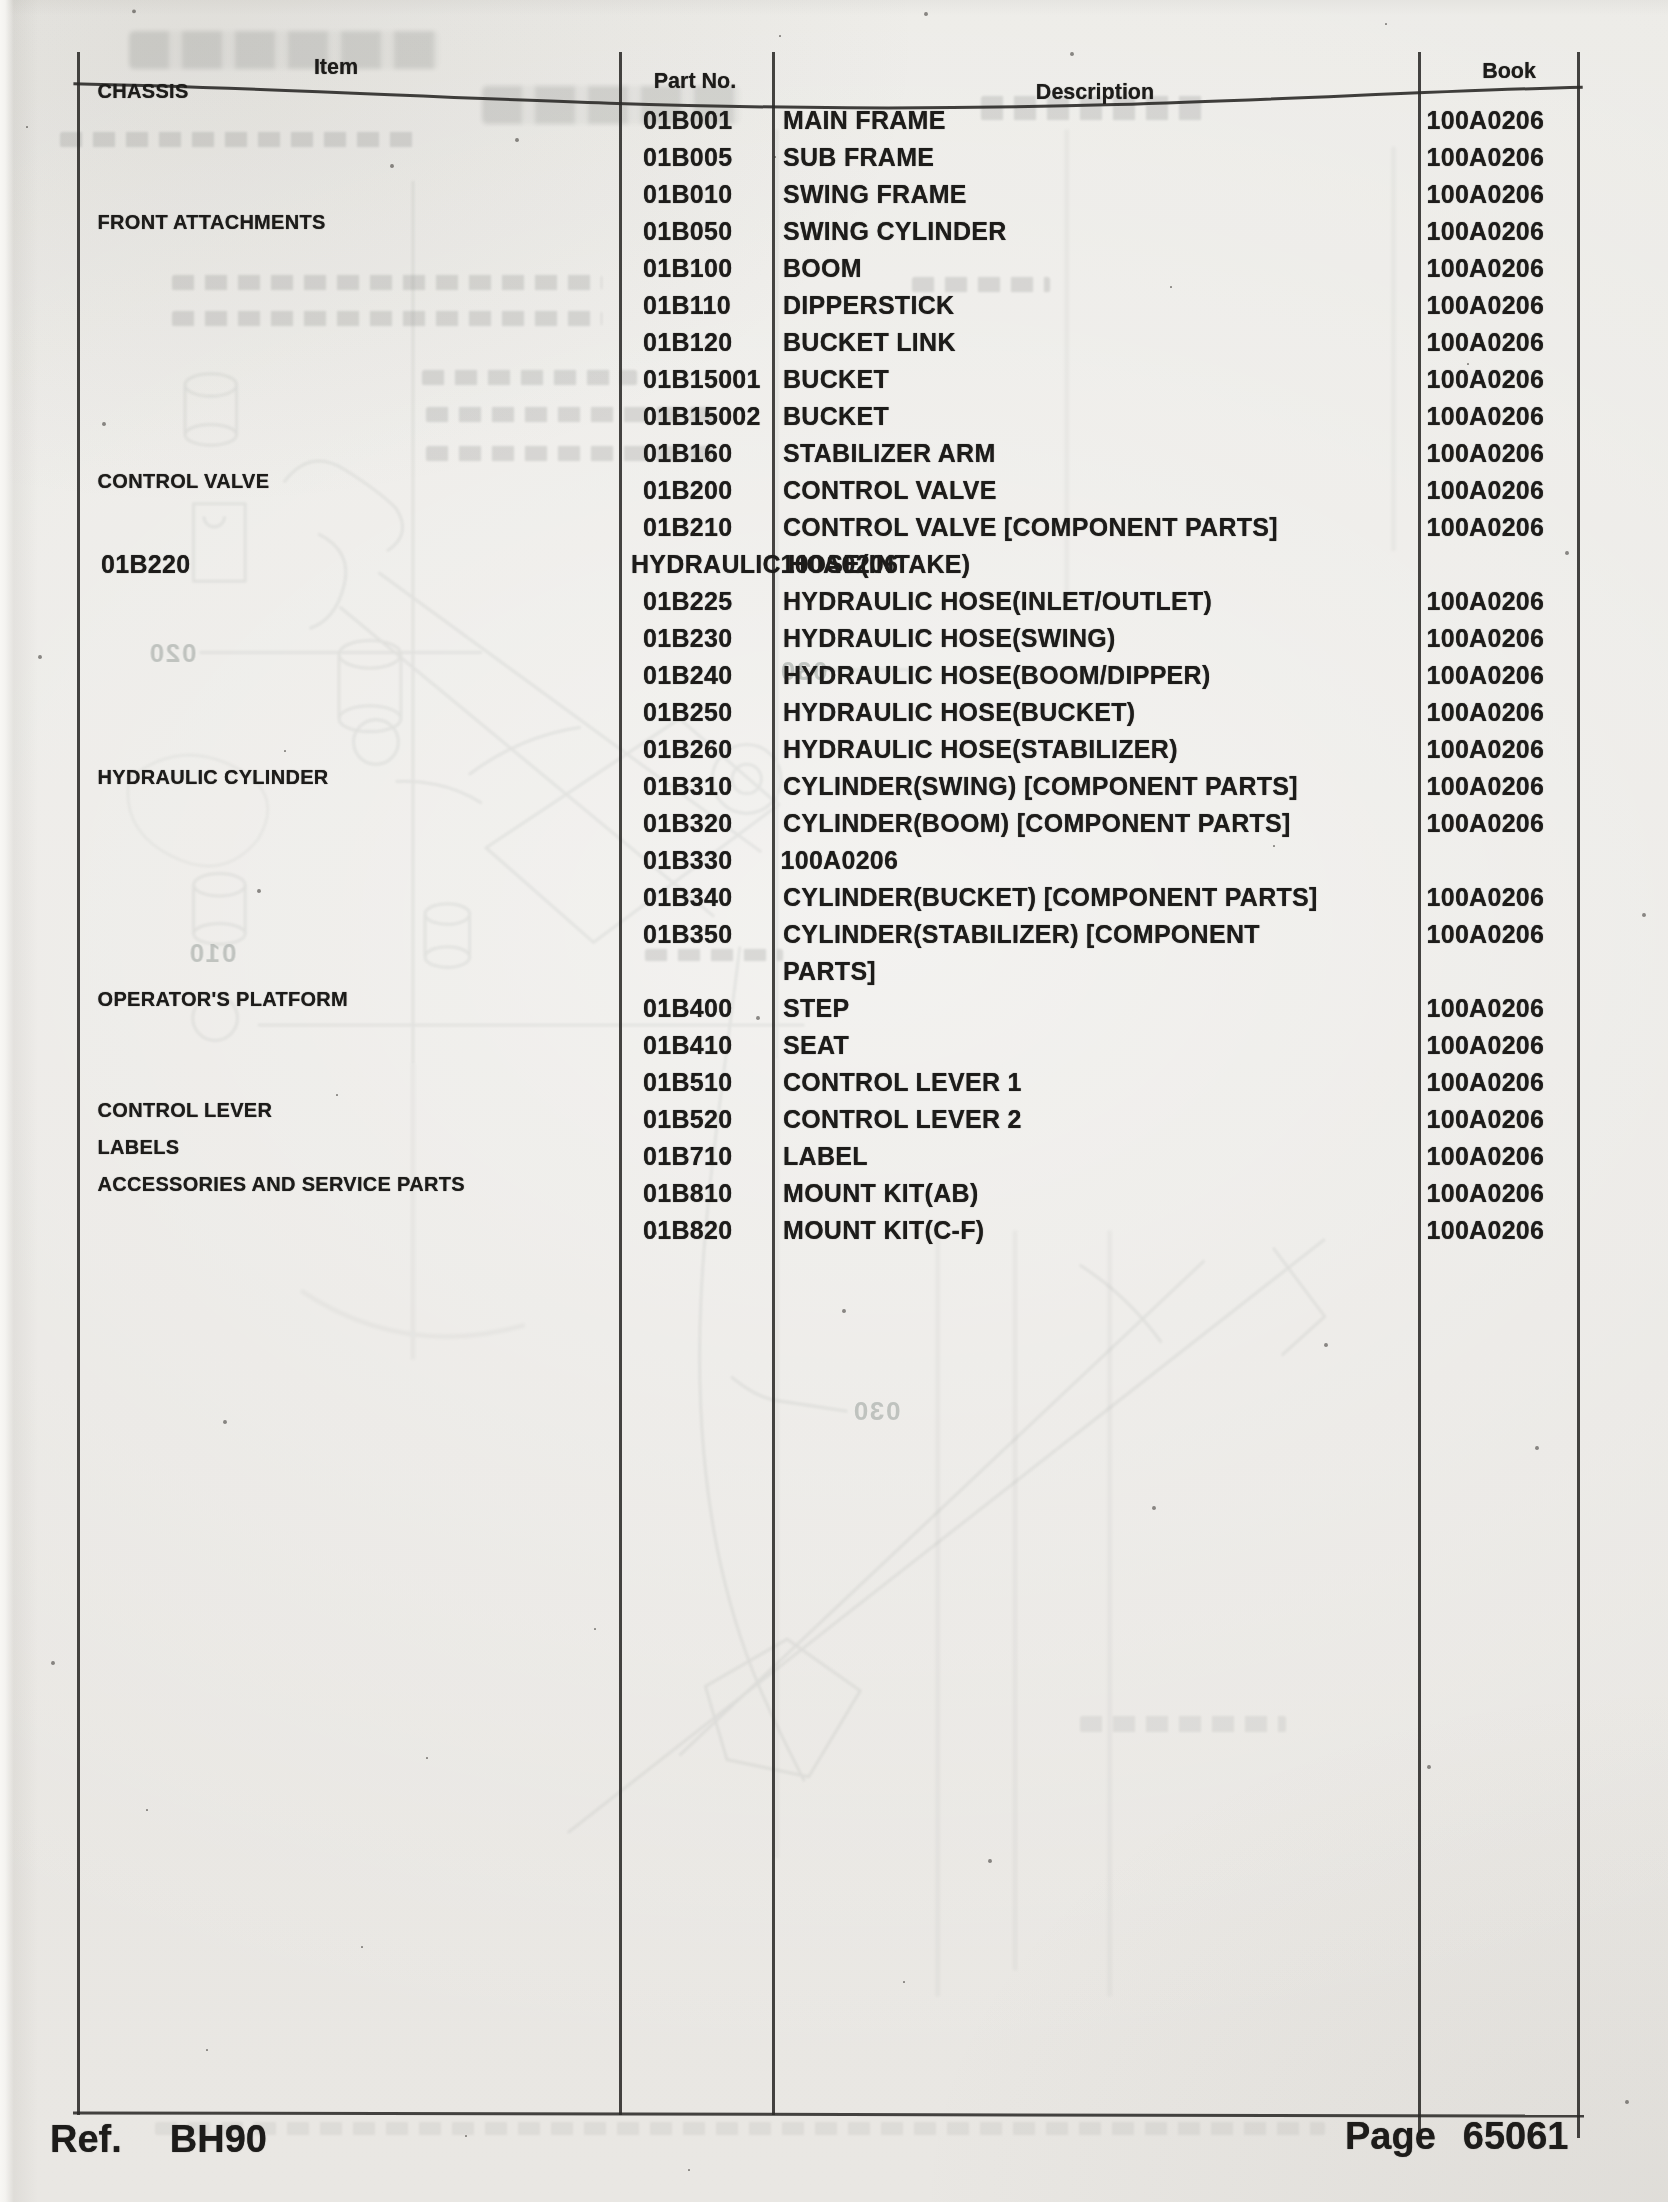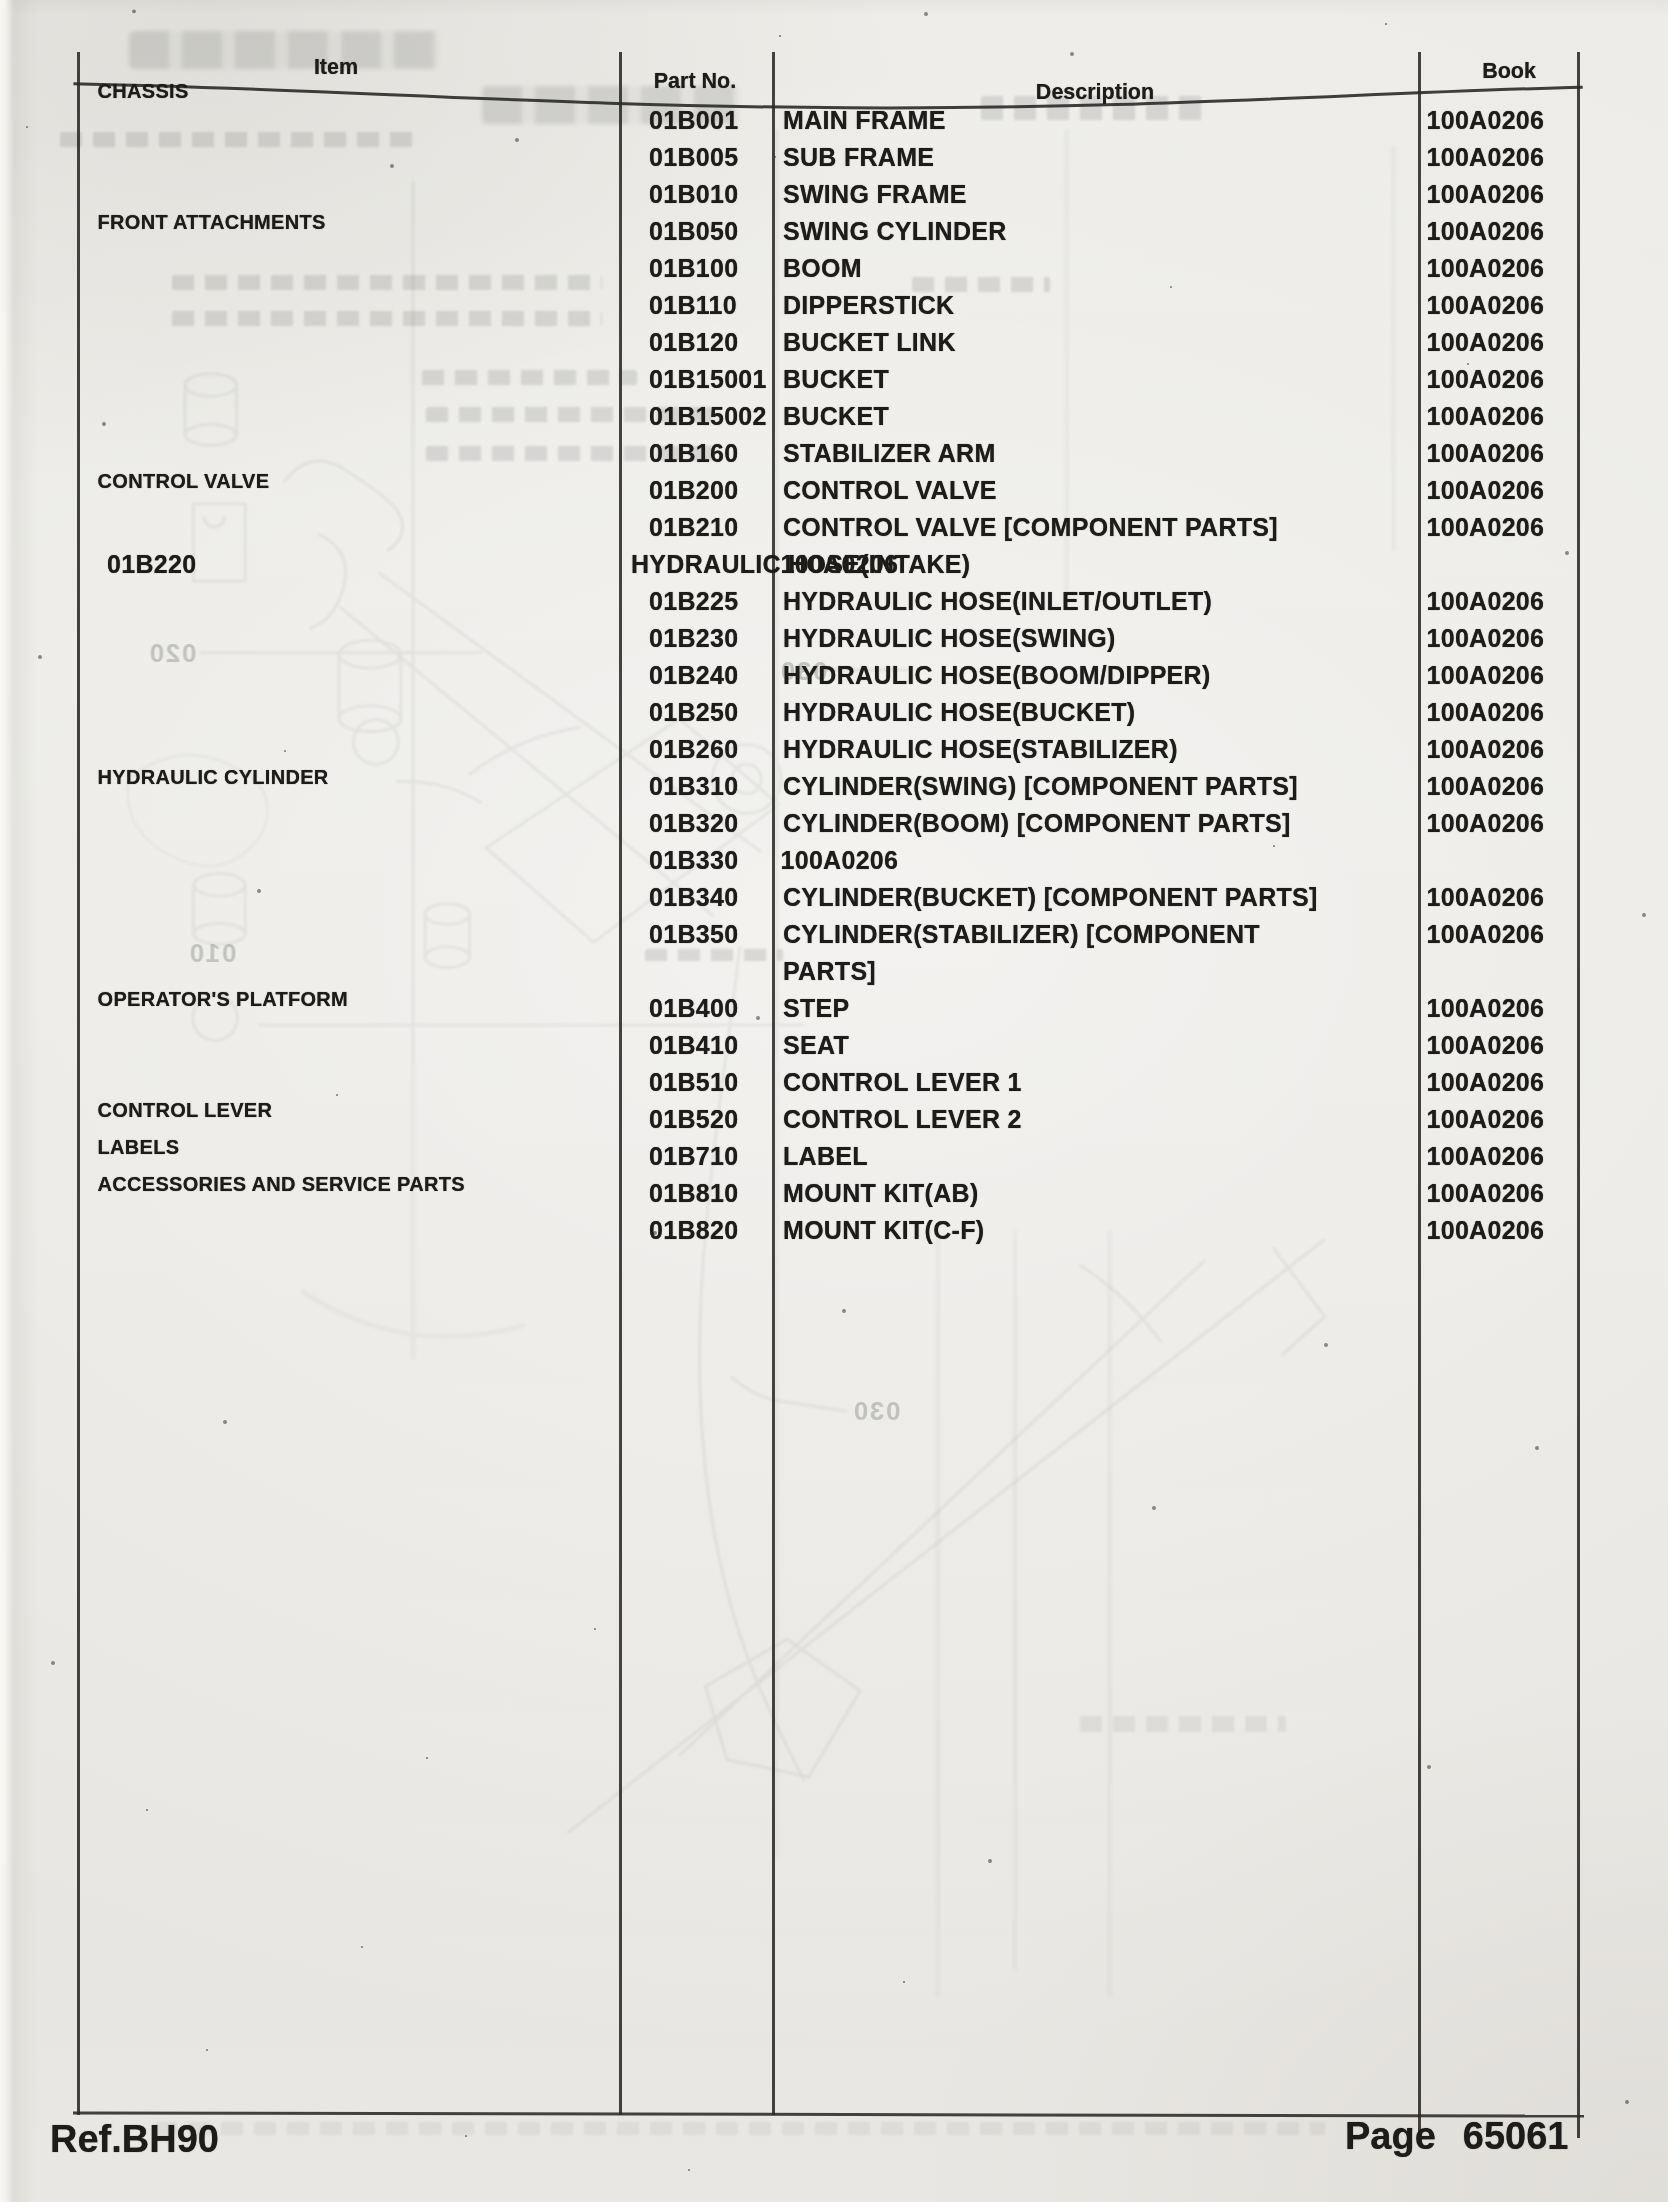--- a/index.html
+++ b/index.html
@@ -46,28 +46,28 @@
   .header-underline{position:absolute;left:73px;top:76px;pointer-events:none;}
   .th{position:absolute;font-weight:bold;font-size:21.5px;color:#1d1c1a;text-align:center;
       text-shadow:0 0 0.9px rgba(29,28,26,.75); white-space:nowrap;}
   .rows{position:absolute;left:77px;top:81px;width:1500px;}
   .row{display:grid;grid-template-columns:542px 152px 646px 159px;height:37px;line-height:37px;}
   .row-solo{height:20.6px;line-height:20.6px;}
   .cell{white-space:nowrap;overflow:visible;font-weight:bold;font-size:25px;color:#1d1c1a;
         text-shadow:0 0 0.9px rgba(29,28,26,.8); letter-spacing:0.3px;}
   .c-item{padding-left:20.6px;font-size:20px;position:relative;top:-8.6px;}
   .row-solo .c-item{top:0;}
-  .c-part{padding-left:30px;}
+  .c-part{padding-left:24px;}
   .c-desc{padding-left:12px;}
   .c-book{padding-left:9.5px;}
   
   .footer{position:absolute;font-weight:bold;font-size:38px;color:#1d1c1a;
           text-shadow:0 0 0.9px rgba(29,28,26,.8);white-space:nowrap;}
   .footer-left{left:50px;top:2118px;}
-  .footer-left .val{}
+  .footer-left .val{margin-left:48px;}
   .footer-right{left:1345px;top:2115px;}
   .footer-right .val{margin-left:27px;}
 </style>
 </head>
 <body>
 
 <div class="page">
 
   <svg class="ghost-art" width="1668" height="2203" viewBox="0 0 1939 2560">
     <g fill="none" stroke="#5e6a66" stroke-width="3" opacity="0.10" filter="blur(1px)">

